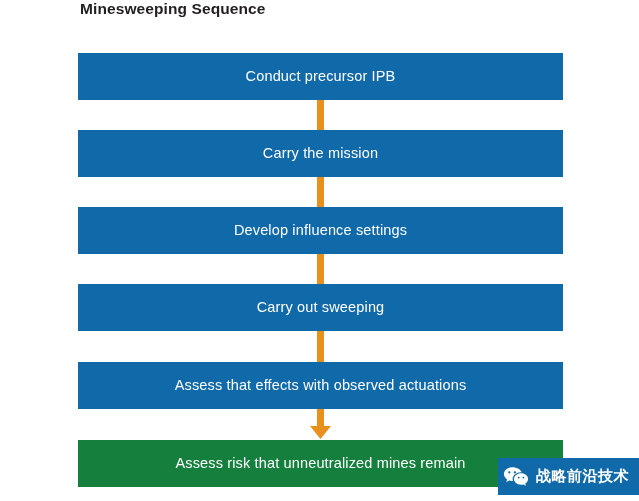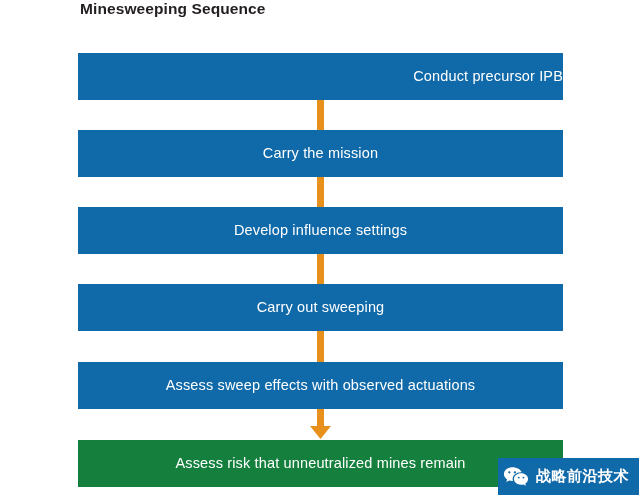--- a/index.html
+++ b/index.html
@@ -107,38 +107,38 @@
     font-family: "DejaVu Sans", sans-serif;
   }
 </style>
 </head>
 <body style="background: rgb(255, 255, 255);">
 
 <div class="canvas">
 
   <div class="diagram-title" style="color: rgb(35, 31, 32);">Minesweeping Sequence</div>
 
-  <div class="flow-step step-0" style="background: rgb(16, 105, 168); justify-content: flex-end;">
+  <div class="flow-step step-0" style="background: rgb(16, 105, 168);">
     <span class="flow-step-label" style="color: rgb(255, 255, 255);">Conduct precursor IPB</span>
   </div>
 
   <div class="flow-step step-1" style="background: rgb(16, 105, 168);">
     <span class="flow-step-label" style="color: rgb(255, 255, 255);">Carry the mission</span>
   </div>
 
   <div class="flow-step step-3" style="background: rgb(16, 105, 168);">
     <span class="flow-step-label" style="color: rgb(255, 255, 255);">Carry out sweeping</span>
   </div>
 
   <div class="flow-step step-2" style="background: rgb(16, 105, 168);">
     <span class="flow-step-label" style="color: rgb(255, 255, 255);">Develop influence settings</span>
   </div>
 
   <div class="flow-step step-4" style="background: rgb(16, 105, 168);">
-    <span class="flow-step-label" style="color: rgb(255, 255, 255);">Assess sweep effects with observed actuations</span>
+    <span class="flow-step-label" style="color: rgb(255, 255, 255);">Assess that effects with observed actuations</span>
   </div>
 
   <div class="flow-step step-5" style="background: #15803d;">
     <span class="flow-step-label" style="color: rgb(255, 255, 255);">Assess risk that unneutralized mines remain</span>
   </div>
 
   <div class="connector conn-0" style="background: rgb(232, 144, 28);"></div>
   <div class="connector conn-1" style="background: rgb(232, 144, 28);"></div>
   <div class="connector conn-2" style="background: rgb(232, 144, 28);"></div>
   <div class="connector conn-3" style="background: rgb(232, 144, 28);"></div>

